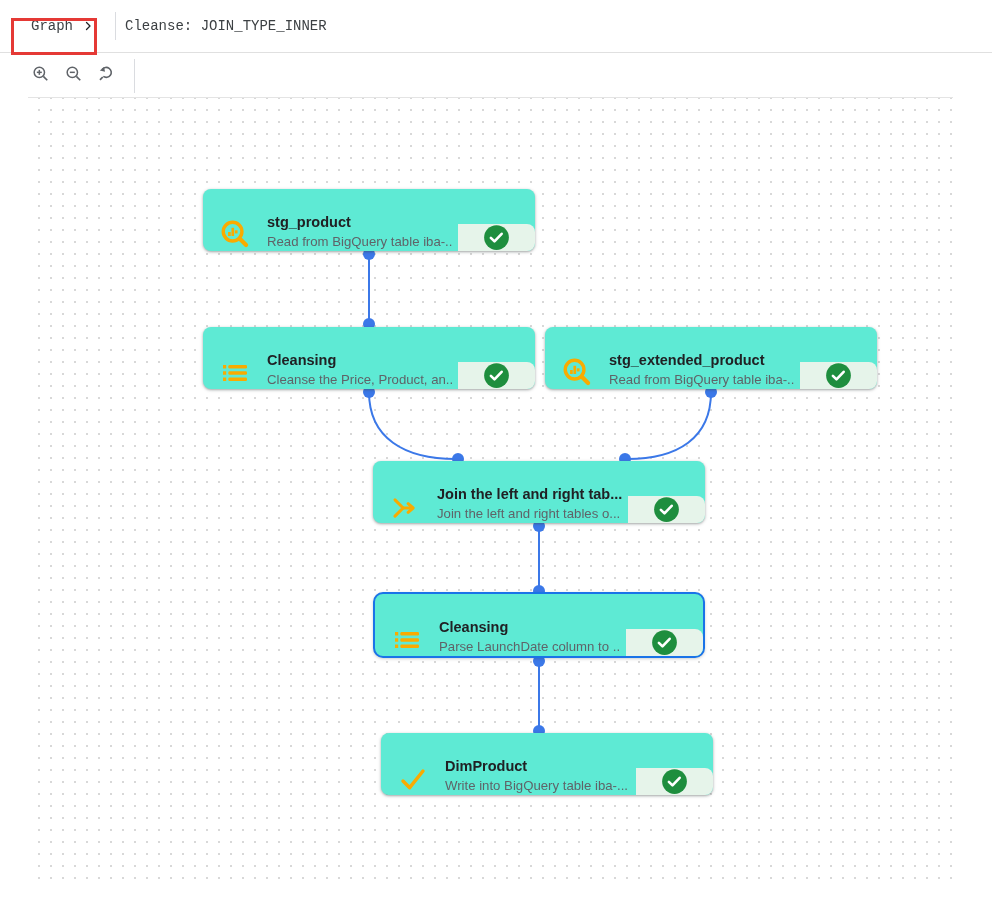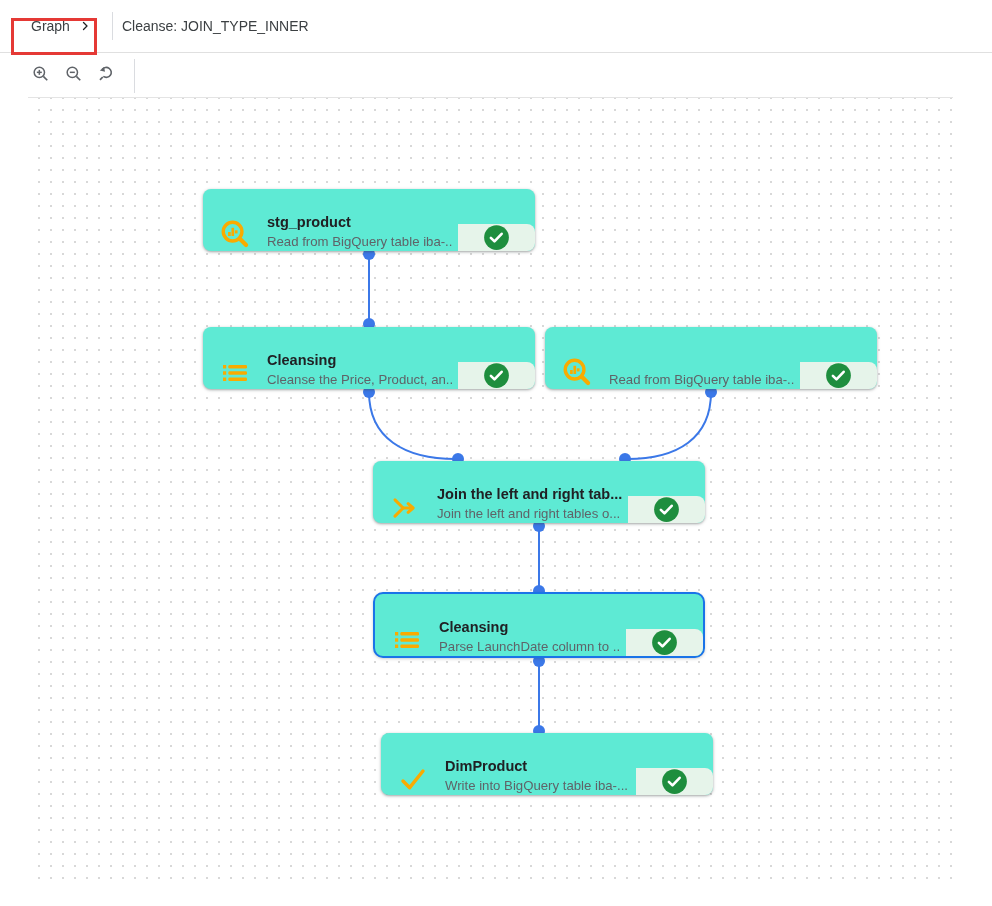--- a/index.html
+++ b/index.html
@@ -2,21 +2,21 @@
 <html><head>
 <meta charset="utf-8">
 <style>
   * { margin:0; padding:0; box-sizing:border-box; }
   html,body { width:992px; height:906px; background:#ffffff;
     font-family:"Liberation Sans", sans-serif; overflow:hidden; }
   .app { position:relative; width:992px; height:906px; background:#fff; }
 
   
   .breadcrumb-bar { position:absolute; left:0; top:0; width:992px; height:53px;
-    display:flex; align-items:center; border-bottom:1px solid #e0e0e0; }
+    display:flex; align-items:center; border-bottom:1px solid #e0e0e0;font-family:Liberation Mono, monospace; }
   .bc-item { font-size:14px; color:#3c4043; }
   .bc-graph { margin-left:31px; }
   .bc-chevron { display:flex; align-items:center; margin:0 8px 0 9px; }
   .bc-divider { width:1px; height:28px; background:#dadce0; margin:0 9px 0 13px; }
 
   .annotation-box { position:absolute; left:11px; top:18px; width:86px; height:37px;
     border:3px solid #e53935; z-index:30; pointer-events:none; }
 
   
   .toolbar { position:absolute; left:0; top:54px; width:992px; height:43px;
@@ -184,20 +184,21 @@
     <div class="node-icon">
       <svg width="34" height="34" viewBox="0 0 24 24">
         <circle cx="10.3" cy="10.3" r="6.6" fill="none" stroke="#f9ab00" stroke-width="2.4"></circle>
         <line x1="15.4" y1="15.4" x2="19.8" y2="19.8" stroke="#f9ab00" stroke-width="3" stroke-linecap="round"></line>
         <rect x="7.1" y="10.6" width="1.9" height="2.8" fill="#f9ab00"></rect>
         <rect x="9.5" y="7.6" width="1.9" height="5.8" fill="#f9ab00"></rect>
         <rect x="11.9" y="9.4" width="1.9" height="2.2" fill="#f9ab00"></rect>
       </svg>
     </div>
     <div class="node-text">
+      <div class="node-title">stg_extended_product</div>
       <div class="node-subtitle">Read from BigQuery table iba-...</div>
     </div>
     <div class="node-status">
       <span class="status-check">
         <svg width="27" height="27" viewBox="0 0 24 24">
           <circle cx="12" cy="12" r="11" fill="#1e8e3e"></circle>
           <path d="M7 12.3l3.2 3.2 6.4-6.8" fill="none" stroke="#fff" stroke-width="2.3" stroke-linecap="round" stroke-linejoin="round"></path>
         </svg>
       </span>
     </div>

